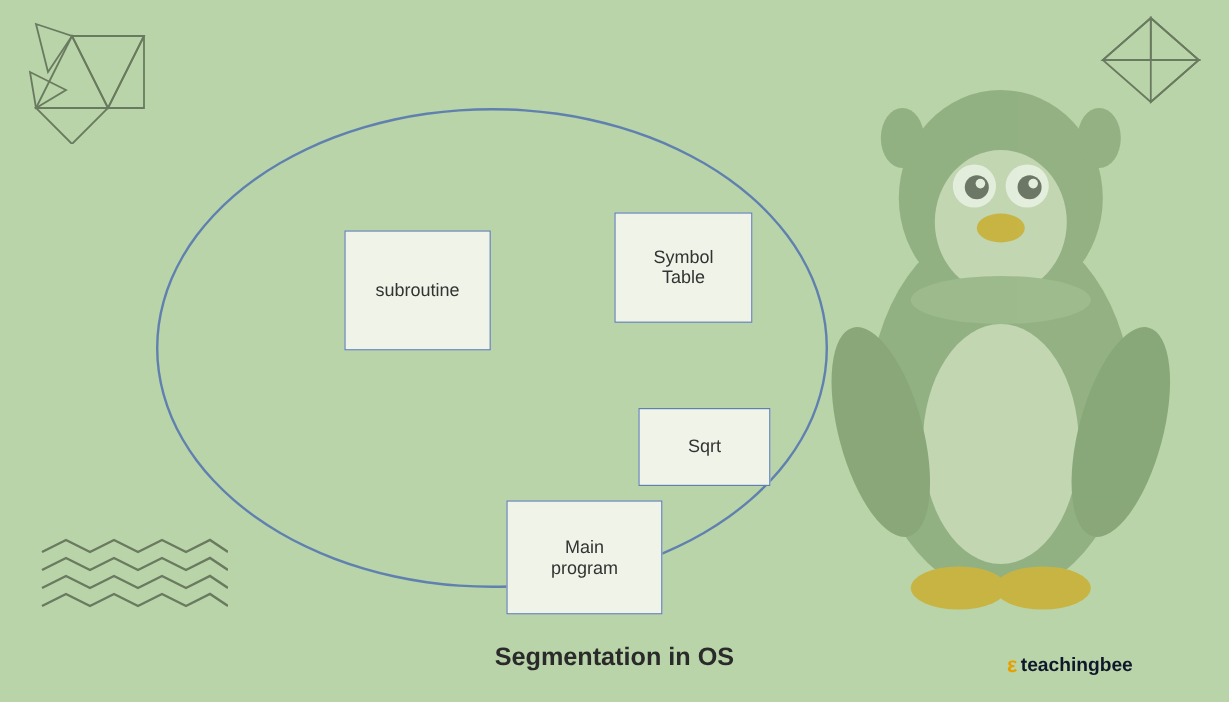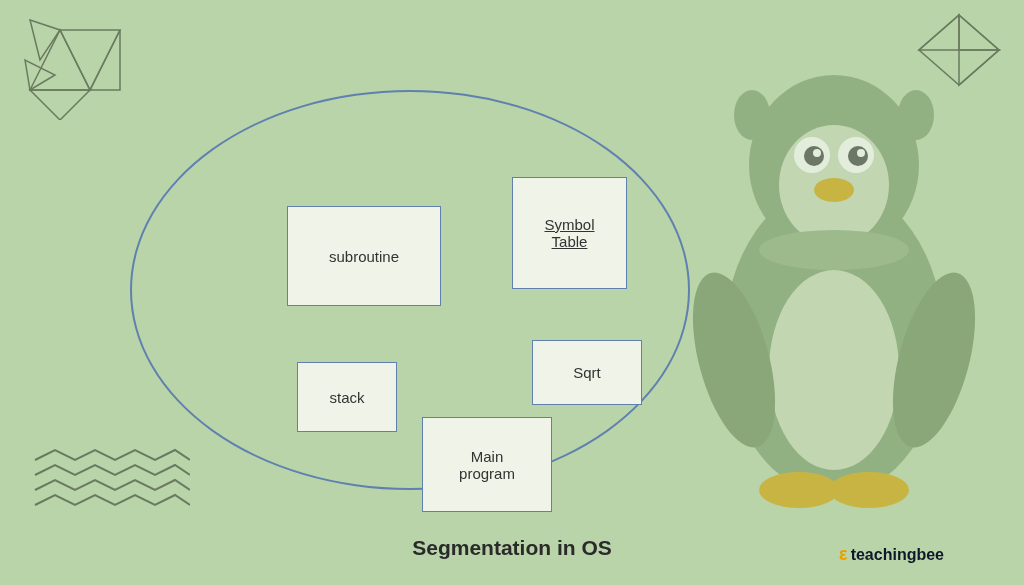--- a/index.html
+++ b/index.html
@@ -56,32 +56,31 @@
       background: #f0f4e8;
       display: flex;
       align-items: center;
       justify-content: center;
       text-align: center;
       font-size: 15px;
       color: #333;
     }
 
     .box-subroutine {
-      width: 154px;
+      width: 122px;
       height: 100px;
-      top: 114px;
+      top: 100px;
       left: 155px;
     }
 
     .box-symbol-table {
       width: 115px;
-      height: 112px;
+      height: 92px;
       top: 85px;
       left: 380px;
-      text-decoration: underline;
     }
 
     .box-stack {
       width: 100px;
       height: 70px;
       top: 270px;
       left: 165px;
     }
 
     .box-sqrt {
@@ -205,23 +204,20 @@
 <div class="ellipse-container">
 
   <div class="segment-box box-subroutine">
     <span>subroutine</span>
   </div>
 
   <div class="segment-box box-symbol-table">
     <span>Symbol<br>Table</span>
   </div>
 
-  <div class="segment-box box-stack">
-    <span>stack</span>
-  </div>
 
   <div class="segment-box box-main-program">
     <span>Main<br>program</span>
   </div>
 
   <div class="segment-box box-sqrt">
     <span>Sqrt</span>
   </div>
 
 </div>

